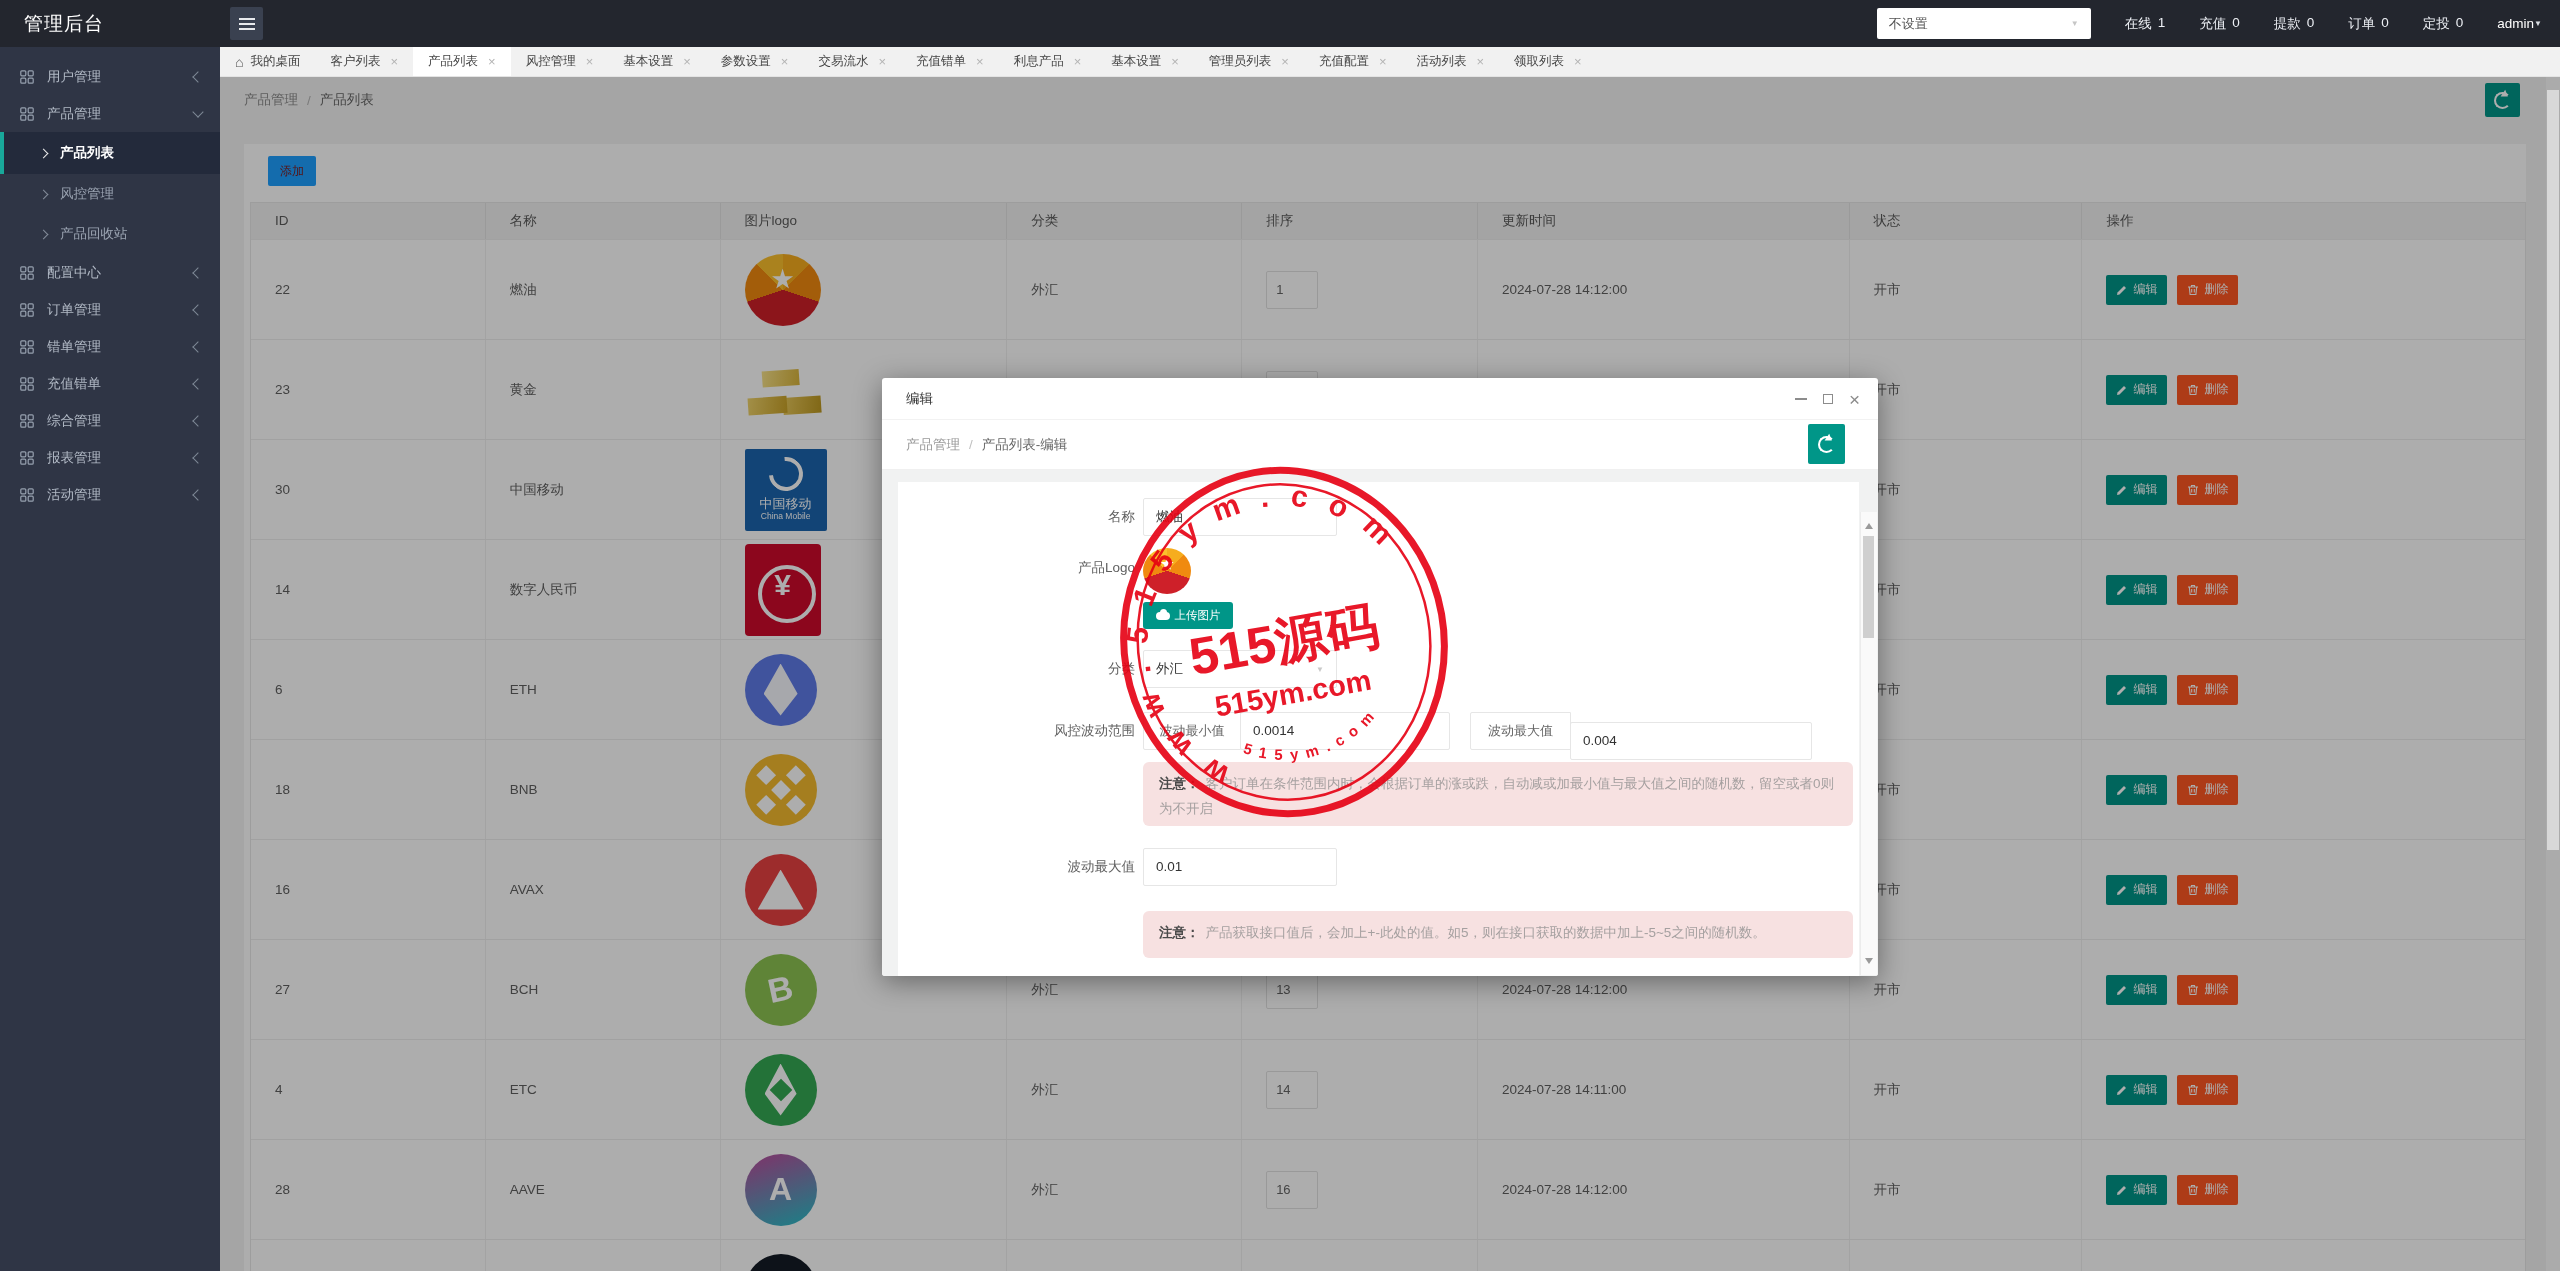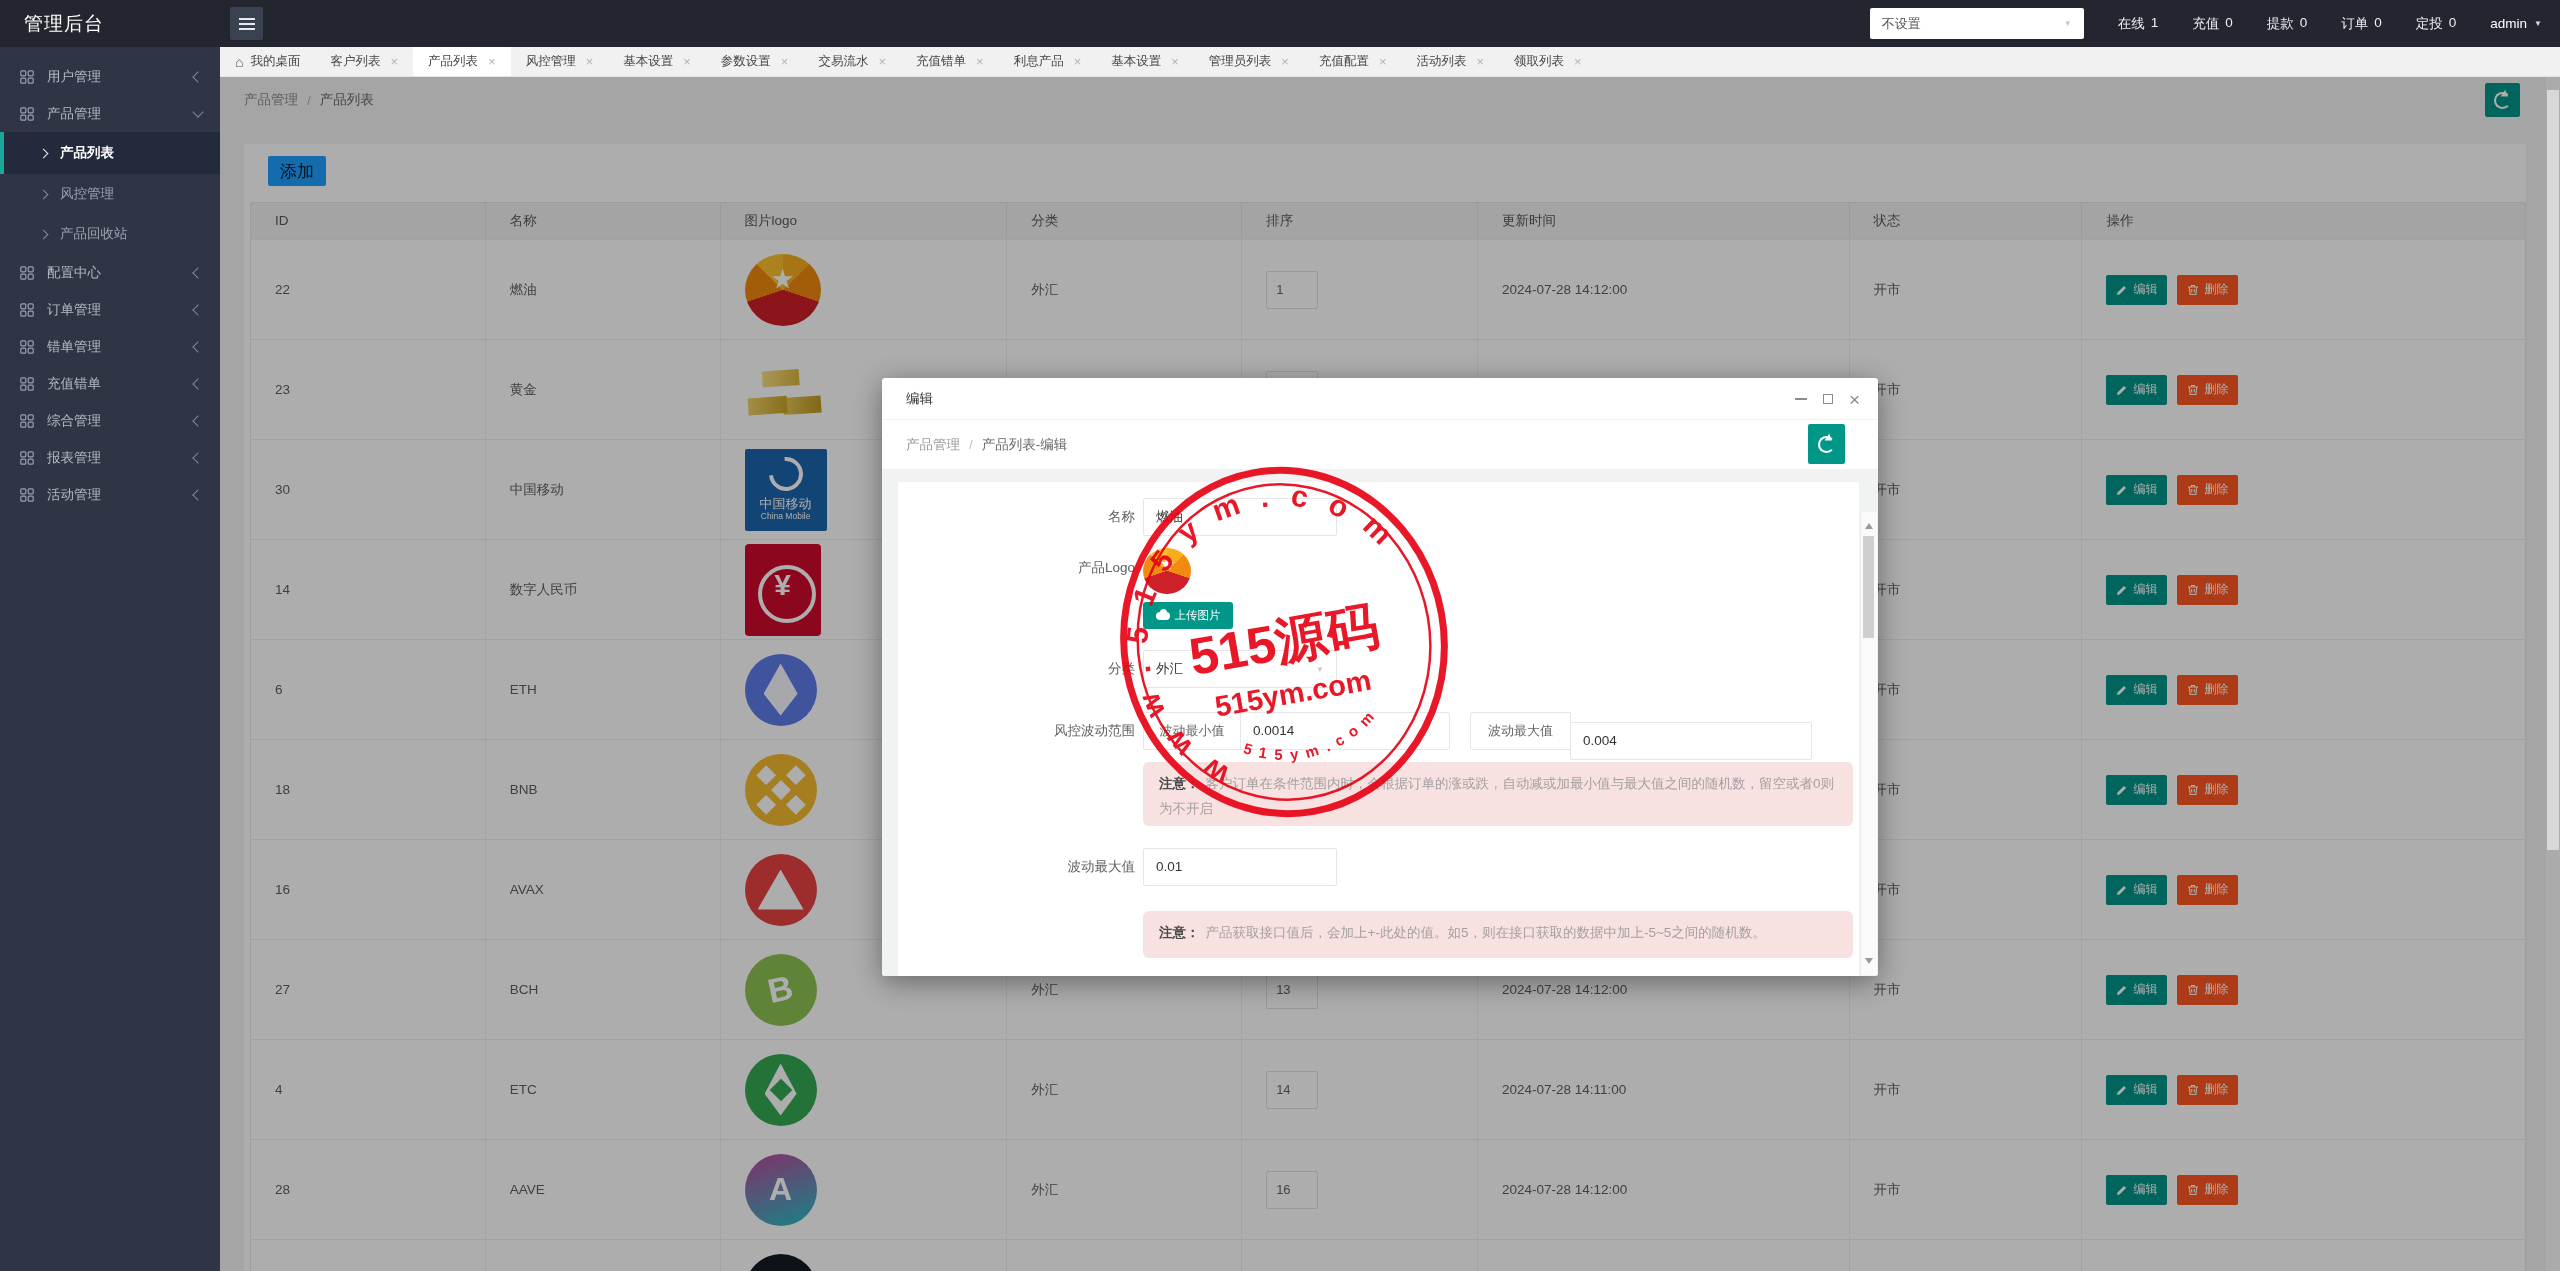--- a/index.html
+++ b/index.html
@@ -7,21 +7,21 @@
           font-family:"Liberation Sans",sans-serif;-webkit-font-smoothing:antialiased;}
   
   .topbar{position:absolute;left:0;top:0;width:2560px;height:47px;background:#23262E;z-index:20;}
   .brand{position:absolute;left:24px;top:0;height:47px;line-height:47px;color:#FFF;font-size:19px;letter-spacing:1px;}
   .hamburger{position:absolute;left:230px;top:7px;width:33px;height:33px;background:#3A4150;border-radius:2px;display:flex;align-items:center;justify-content:center;}
   .hamburger i{display:block;width:16px;height:2px;background:#E8EAED;box-shadow:0 -5px 0 #E8EAED,0 5px 0 #E8EAED;}
   .top-right{position:absolute;right:18px;top:0;height:47px;display:flex;align-items:center;gap:34px;justify-content:space-between;}
   .top-select{width:214px;height:31px;background:#FFF;border-radius:2px;display:flex;align-items:center;justify-content:space-between;padding:0 12px;box-sizing:border-box;font-size:13px;color:#555;}
   .top-select .caret{font-size:8px;color:#C6C6C6;}
   .stat{display:flex;gap:6px;color:#ECEFF4;font-size:13.5px;}
-  .admin{display:flex;align-items:center;gap:7px;color:#FFF;font-size:13.5px;}
+  .admin{display:flex;align-items:center;color:#FFF;font-size:13.5px;}
   .admin .caret{font-size:8px;color:#D8DCE2;}
   
   .sidebar{position:absolute;left:0;top:47px;width:220px;height:1224px;background:#2F3545;z-index:20;padding-top:11px;box-sizing:border-box;}
   .mi{height:37px;display:flex;align-items:center;gap:13px;padding:0 18px 0 20px;color:#B2BAC6;font-size:13.5px;cursor:pointer;}
   .mi .gicon{flex:none;color:#97A1AF;display:flex;}
   .mi .chv{margin-left:auto;color:#7E8896;}
   .chv{display:inline-block;width:7px;height:7px;border-right:1.6px solid currentColor;border-bottom:1.6px solid currentColor;}
   .chv.left{transform:rotate(135deg);}
   .chv.down{transform:rotate(45deg);margin-top:-3px;}
   .chv.right{transform:rotate(-45deg);}
@@ -37,21 +37,21 @@
   .tab:not([data-kind="home"]) .home-ico{display:none;}
   .tab-close{margin-left:10px;color:#B3B3B3;font-size:13px;}
   
   .frame{position:absolute;left:220px;top:77px;right:0;bottom:0;background:#F4F4F4;}
   .crumb{position:absolute;left:244px;top:77px;height:46px;display:flex;align-items:center;gap:9px;font-size:13.5px;z-index:1;}
   .crumb .sec{color:#8A8A8A;} .crumb .sep{color:#B5B5B5;} .crumb .cur{color:#666;}
   .crumb-refresh{position:absolute;left:2485px;top:83px;width:35px;height:34px;background:#009688;border-radius:2px;display:flex;align-items:center;justify-content:center;z-index:1;}
   .refresh-ico{display:block;width:13px;height:13px;border:2px solid #FFF;border-radius:50%;border-right-color:transparent;position:relative;}
   .refresh-ico:after{content:"";position:absolute;right:-3px;top:-2px;border:4px solid transparent;border-left:6px solid #FFF;transform:rotate(35deg);}
   .card{position:absolute;left:244px;top:144px;width:2282px;height:1140px;background:#FFF;z-index:1;}
-  .add-btn{position:absolute;left:24px;top:12px;height:30px;padding:0 12px;background:#1E9FFF;color:#0f172a;font-size:17px;border:none;border-radius:2px;display:flex;align-items:center;}
+  .add-btn{position:absolute;left:24px;top:12px;height:30px;padding:0 12px;background:#1E9FFF;color:#7f1d1d;font-size:12px;border:none;border-radius:2px;display:flex;align-items:center;}
   
   .table{position:absolute;left:6px;top:58px;width:2276px;border:1px solid #E8E8E8;box-sizing:border-box;background:#FFF;}
   .thead{display:flex;height:36px;background:#F2F2F2;}
   .th{line-height:36px;padding-left:24px;font-size:13.5px;color:#5A5A5A;box-sizing:border-box;border-right:1px solid #E4E4E4;}
   .trow{display:flex;height:99px;border-top:1px solid #EEE;background:#FFF;}
   .td{display:flex;align-items:center;padding-left:24px;font-size:13.5px;color:#606060;box-sizing:border-box;border-right:1px solid #F0F0F0;}
   .c0{width:235px;} .c1{width:235px;} .c2{width:287px;} .c3{width:235px;}
   .c4{width:236px;} .c5{width:372px;} .c6{width:233px;} .c7{width:443px;border-right:none;}
   .sort-box{width:52px;height:38px;border:1px solid #E2E2E2;border-radius:2px;background:#FFF;display:flex;align-items:center;padding-left:9px;box-sizing:border-box;font-size:13px;color:#666;}
   .btn{height:30px;padding:0 10px;border:none;border-radius:2px;color:#FFF;font-size:12px;display:inline-flex;align-items:center;gap:5px;}

